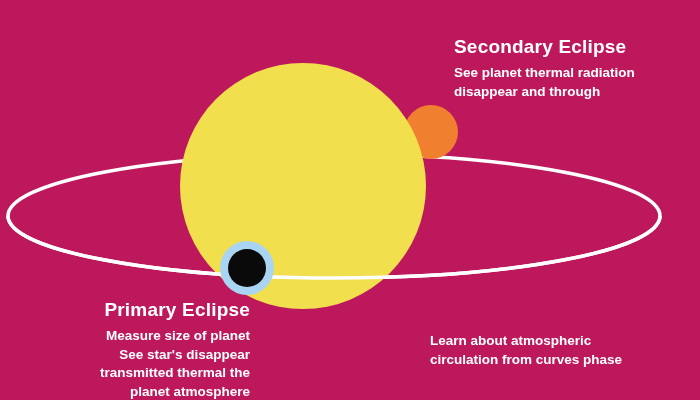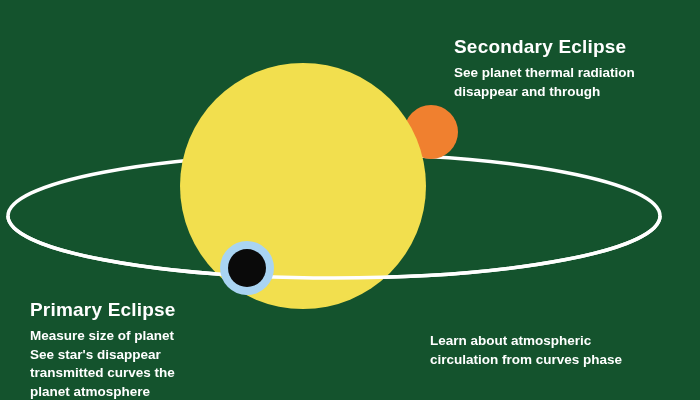--- a/index.html
+++ b/index.html
@@ -5,21 +5,21 @@
     html, body {
       margin: 0;
       padding: 0;
       background: #000000;
       font-family: "Liberation Sans", sans-serif;
     }
     .canvas {
       position: relative;
       width: 700px;
       height: 400px;
-      background: #14532d;
+      background: #be185d;
       overflow: hidden;
     }
     .diagram-svg {
       position: absolute;
       top: 0;
       left: 0;
     }
     .label-block {
       position: absolute;
       color: #ffffff;
@@ -29,21 +29,21 @@
       font-weight: bold;
       letter-spacing: 0.2px;
       margin: 0 0 6px 0;
     }
     .label-line {
       font-size: 13.5px;
       line-height: 18.5px;
       font-weight: bold;
     }
     #secondary-label { left: 454px; top: 36px; width: 230px; }
-    #primary-label   { left: 30px;  top: 299px; width: 220px; }
+    #primary-label   { left: 30px;  top: 299px; width: 220px; text-align: right; }
     #phase-label     { left: 430px; top: 320px; width: 240px; margin-top: 12px; }
   </style>
 </head>
 <body>
 
 <div class="canvas">
 
   <svg class="diagram-svg" width="700" height="400" viewBox="0 0 700 400">
 
     <ellipse cx="334" cy="216" rx="326" ry="62" fill="none" stroke-width="3.5" stroke="#FFFFFF"></ellipse>
@@ -61,21 +61,21 @@
   <div class="label-block" id="secondary-label">
     <div class="label-title">Secondary Eclipse</div>
     <div class="label-line">See planet thermal radiation</div>
     <div class="label-line">disappear and through</div>
   </div>
 
   <div class="label-block" id="primary-label">
     <div class="label-title">Primary Eclipse</div>
     <div class="label-line">Measure size of planet</div>
     <div class="label-line">See star's disappear</div>
-    <div class="label-line">transmitted curves the</div>
+    <div class="label-line">transmitted thermal the</div>
     <div class="label-line">planet atmosphere</div>
   </div>
 
   <div class="label-block" id="phase-label">
     <div class="label-line">Learn about atmospheric</div>
     <div class="label-line">circulation from curves phase</div>
   </div>
 
 </div>
 

